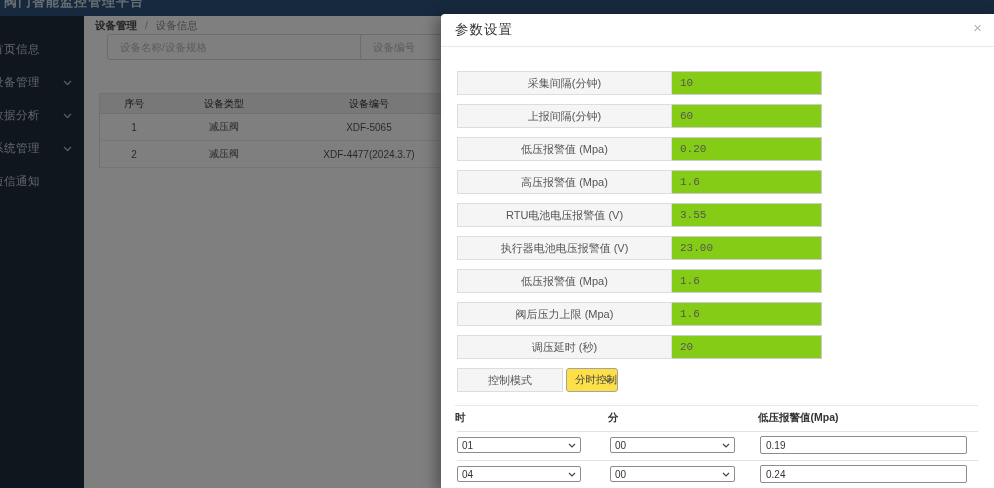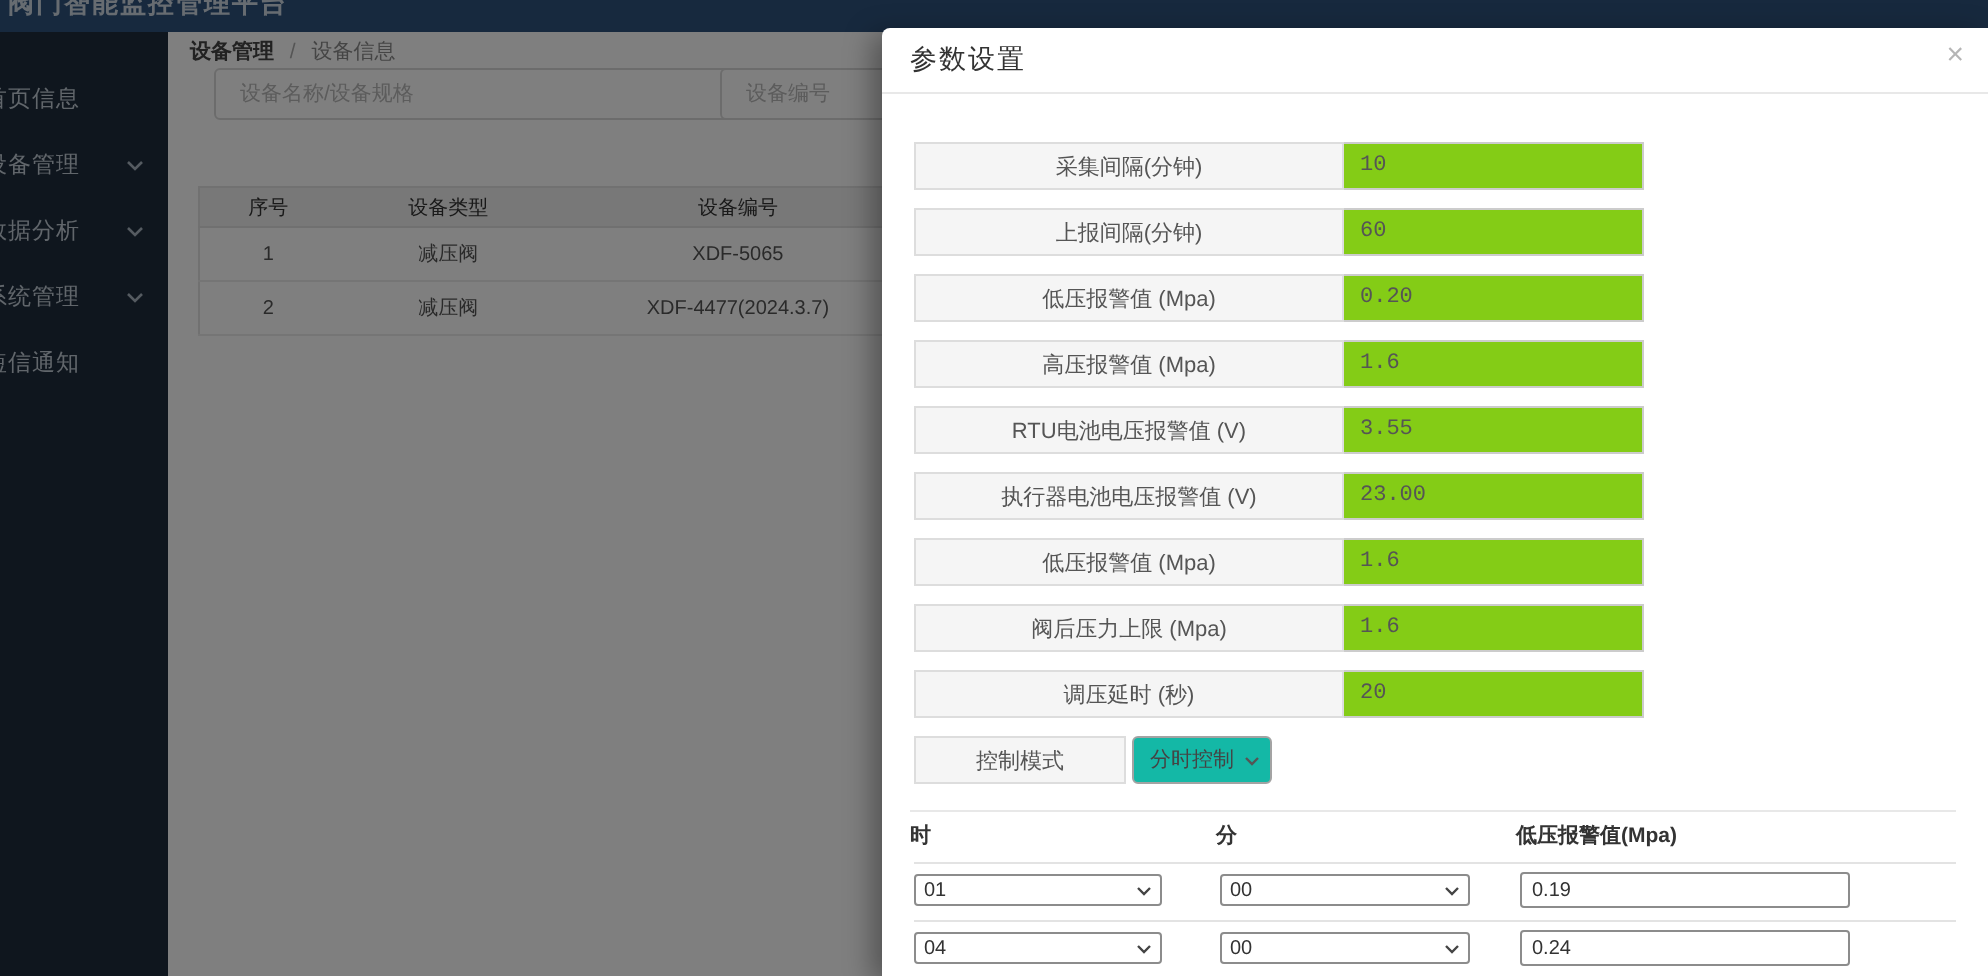--- a/index.html
+++ b/index.html
@@ -107,41 +107,41 @@
     background:#84cc16;
   }
 
   .control-row { display:flex; margin-bottom:13px; }
   .control-label {
     width:106px; height:24px; background:#f5f5f5; border:1px solid #dddddd;
     display:flex; align-items:center; justify-content:center;
     font-size:11px; color:#555;
   }
   .mode-select {
-    position:relative; width:70px; height:24px; margin-left:3px;
-    border:1px solid #a3a3a3; border-radius:3px; background:#14b8a6;
+    position:relative; width:52px; height:24px; margin-left:3px;
+    border:1px solid #a3a3a3; border-radius:3px; background:#fde047;
     font-size:10.5px; color:#444; display:flex; align-items:center;
     padding-left:8px; cursor:pointer;
   }
   .mode-select .chev { position:absolute; right:5px; top:9px; color:#555; display:flex; }
   .schedule { margin-top:5px; margin-right:16px; }
   .sched-head { position:relative; height:26px; border-top:1px solid #e8e8e8; margin-left:-2px; padding-left:2px; }
   .sched-head .h { position:absolute; top:5px; font-size:10.5px; font-weight:bold; color:#333; }
   .h-hour { left:0; }  .h-min { left:153px; }  .h-press { left:303px; }
   .sched-row { position:relative; height:29px; border-top:1px solid #e3e3e3; }
   .mini-select {
     position:absolute; top:5px; height:16px; border:1px solid #8c8c8c; border-radius:2px;
     background:#fff; font-size:10px; color:#333; display:flex; align-items:center;
     padding-left:4px; cursor:pointer;
   }
   .mini-select .chev { position:absolute; right:4px; top:5px; color:#444; display:flex; }
   .ms-hour { left:0; width:124px; }
   .ms-min  { left:153px; width:125px; }
   .press-input {
-    position:absolute; left:303px; top:4px; width:165px; height:18px;
+    position:absolute; left:303px; top:4px; width:207px; height:18px;
     border:1px solid #8c8c8c; border-radius:2px; font-size:10px; color:#333;
     padding:0 5px; outline:none; font-family:inherit;
   }
 </style>
 </head>
 <body>
 
 <div class="screen">
 
   <div class="topbar">

